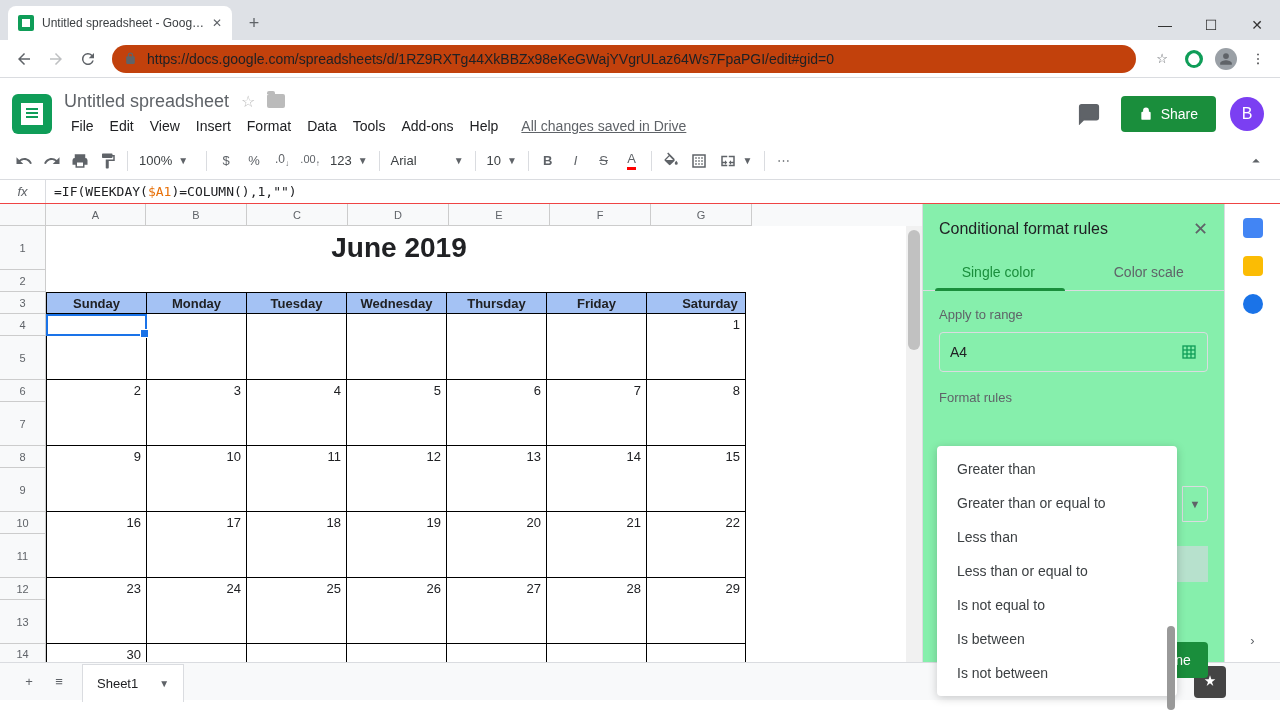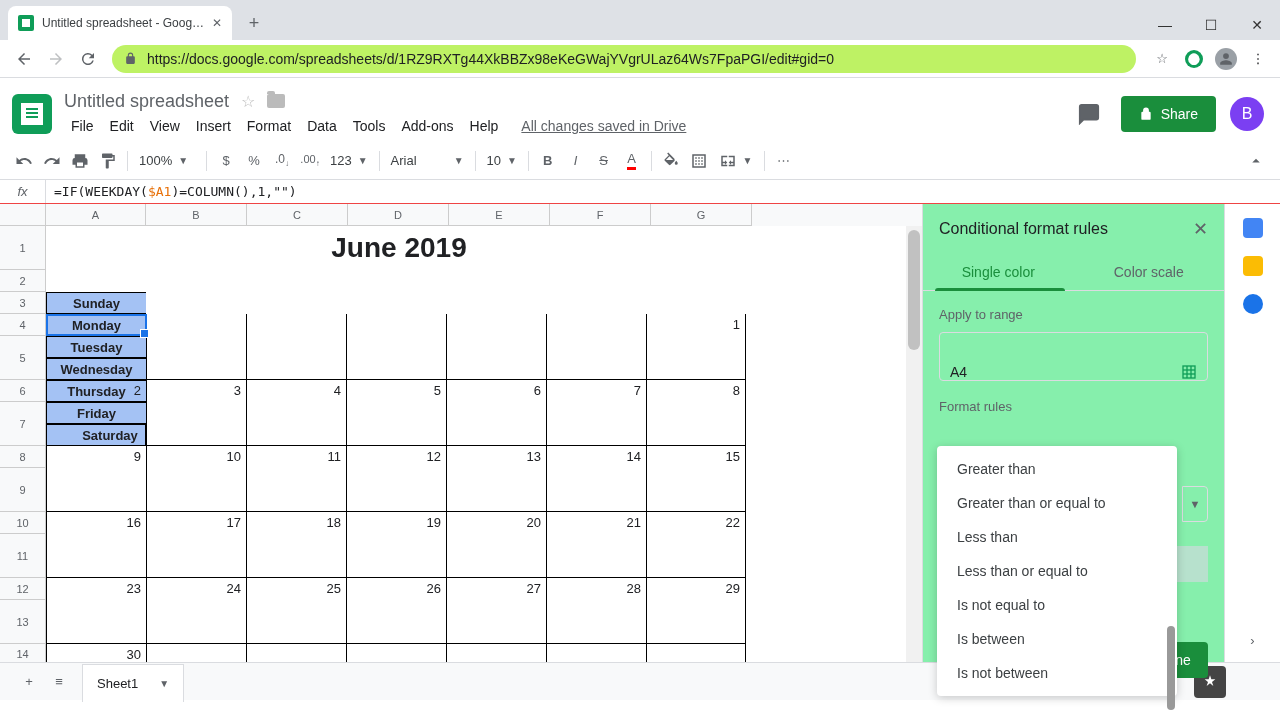--- a/index.html
+++ b/index.html
@@ -11,21 +11,21 @@
   .tab-favicon { width: 16px; height: 16px; background: #0f9d58; border-radius: 2px; margin-right: 8px; display:flex; align-items:center; justify-content:center; color:#fff; font-size:10px; position:relative;}
   .tab-favicon::after{content:""; position:absolute; width:8px; height:8px; background:#fff; }
   .tab-title { flex: 1; white-space: nowrap; overflow: hidden; text-overflow: ellipsis; }
   .tab-close { color:#5f6368; margin-left: 6px; }
   .new-tab { width: 28px; height: 28px; display:flex; align-items:center; justify-content:center; color:#5f6368; font-size:18px; margin-left:8px; margin-bottom:3px;}
   .win-controls { margin-left: auto; display: flex; }
   .win-btn { width: 46px; height: 30px; display:flex; align-items:center; justify-content:center; color:#333; font-size:14px;}
   
   .addrbar { height: 38px; background: #fff; display:flex; align-items:center; padding: 0 8px; border-bottom: 1px solid #dadce0;}
   .nav-btn { width:32px; height:32px; display:flex; align-items:center; justify-content:center; color:#5f6368; border-radius:50%;}
-  .addr-field { flex:1; height:28px; background:#bef264; border-radius:15px; display:flex; align-items:center; padding:0 12px; margin:0 8px; font-size:14px; color:#202124;}
+  .addr-field { flex:1; height:28px; background:#c2410c; border-radius:15px; display:flex; align-items:center; padding:0 12px; margin:0 8px; font-size:14px; color:#202124;}
   .addr-lock { color:#5f6368; margin-right:10px; font-size:13px;}
   .addr-icon { width:28px; height:28px; display:flex; align-items:center; justify-content:center; margin-left:4px;}
   .star-icon{color:#5f6368;}
   .ext-icon{ width:18px; height:18px; border-radius:50%; background:#0f9d58; color:#fff; display:flex;align-items:center;justify-content:center;font-size:11px;font-weight:bold;}
   .avatar-sm{ width:22px; height:22px; border-radius:50%; background:#9aa0a6; display:flex;align-items:center;justify-content:center;}
   
   
   .app-header { display:flex; align-items:center; padding: 8px 16px 0 12px; height:64px;}
   .app-logo { width:40px; height:40px; background:#0f9d58; border-radius:6px; margin-right:12px; position:relative; display:flex; align-items:center; justify-content:center;}
   .app-logo::after{content:""; width:22px; height:22px; background:#fff; }
@@ -75,21 +75,21 @@
   .h-1{height:44px;} .h-2{height:22px;} .h-3{height:22px;}
   .h-4{height:22px;} .h-5{height:44px;}
   .h-6{height:22px;} .h-7{height:44px;}
   .h-8{height:22px;} .h-9{height:44px;}
   .h-10{height:22px;} .h-11{height:44px;}
   .h-12{height:22px;} .h-13{height:44px;}
   .h-14{height:20px;}
   
   .cells{ position:relative;}
   .cal-title{ position:absolute; left:0; top:0; width:706px; height:44px; font-size:28px; font-weight:bold; text-align:center; line-height:44px;}
-  .day-headers{ position:absolute; top:66px; left:0; display:flex;flex-direction:column;}
+  .day-headers{ position:absolute; top:66px; left:0; display:flex;}
   .day-h{ height:22px; background:#a4c2f4; border:1px solid #000; border-right:none; font-weight:bold; font-size:13px; text-align:center; line-height:22px;}
   .day-h:last-child{ border-right:1px solid #000;padding-left:28px;}
   .dw{ width:100px;}
   
   .cal-grid{ position:absolute; top:88px; left:0;}
   .cal-week{ display:flex;}
   .cal-cell{ width:100px; height:66px; border-left:1px solid #000; border-bottom:1px solid #000; padding:3px 5px; font-size:13px; text-align:right; position:relative;}
   .cal-cell:last-child{ border-right:1px solid #000;}
   .last-week .cal-cell{ height:42px; border-bottom:none;}
   
@@ -103,21 +103,21 @@
   .side-panel{ width:302px; border-left:1px solid #dadce0; background:#86efac; position:relative; padding-bottom:10px;}
   .sp-header{ display:flex; align-items:center; justify-content:space-between; padding:14px 16px;}
   .sp-title{ font-size:16px; color:#202124;}
   .sp-close{ color:#5f6368; font-size:18px;}
   .sp-tabs{ display:flex; border-bottom:1px solid #dadce0; position:relative;}
   .sp-tab{ flex:1; text-align:center; padding:10px 0; font-size:14px; color:#5f6368;}
   .sp-tab.active{ color:#1a8e3c; font-weight:500;}
   .sp-tab-underline{position:absolute; bottom:-1px; left:12px; width:130px; height:3px; background:#1a8e3c; border-radius:3px 3px 0 0;}
   .sp-body{ padding: 16px 16px 0 16px; position:relative;}
   .sp-label{ font-size:13px; color:#5f6368; margin-bottom:10px;}
-  .sp-range{ border:1px solid #dadce0; border-radius:4px; height:49px; display:flex; align-items:flex-end; padding:0 10px; font-size:14px; justify-content:space-between; margin-bottom:18px;}
+  .sp-range{ border:1px solid #dadce0; border-radius:4px; height:40px; display:flex; align-items:center; padding:0 10px; font-size:14px; justify-content:space-between; margin-bottom:18px;}
   .sp-range-icon{ color:#0f9d58; font-size:16px;}
   
   .dropdown-list{ position:absolute; top: 242px; left:14px; width:240px; background:#fff; box-shadow: 0 2px 10px rgba(0,0,0,0.2); border-radius:4px; padding:6px 0; z-index:50;}
   .dd-item{ padding:9px 20px; font-size:14px; color:#3c4043;}
   .dd-scroll{ position:absolute; right:2px; top:180px; width:8px; height:84px; background:#999; border-radius:4px;}
   
   .sp-behind{ position:absolute; top: 282px; right:16px; }
   .sp-select-caret{ width:26px; height:36px; border:1px solid #dadce0; border-radius:0 4px 4px 0; display:flex; align-items:center; justify-content:center; color:#5f6368; font-size:11px;}
   .sp-green-block{ position:absolute; top:342px; right:16px; width:50px; height:36px; background:#b7e1cd;}
   .sp-done{ position:absolute; top:438px; right:16px; width:50px; height:36px; background:#1a8e3c; color:#fff; border-radius:4px; display:flex; align-items:center; justify-content:center; font-size:14px; overflow:hidden;}

